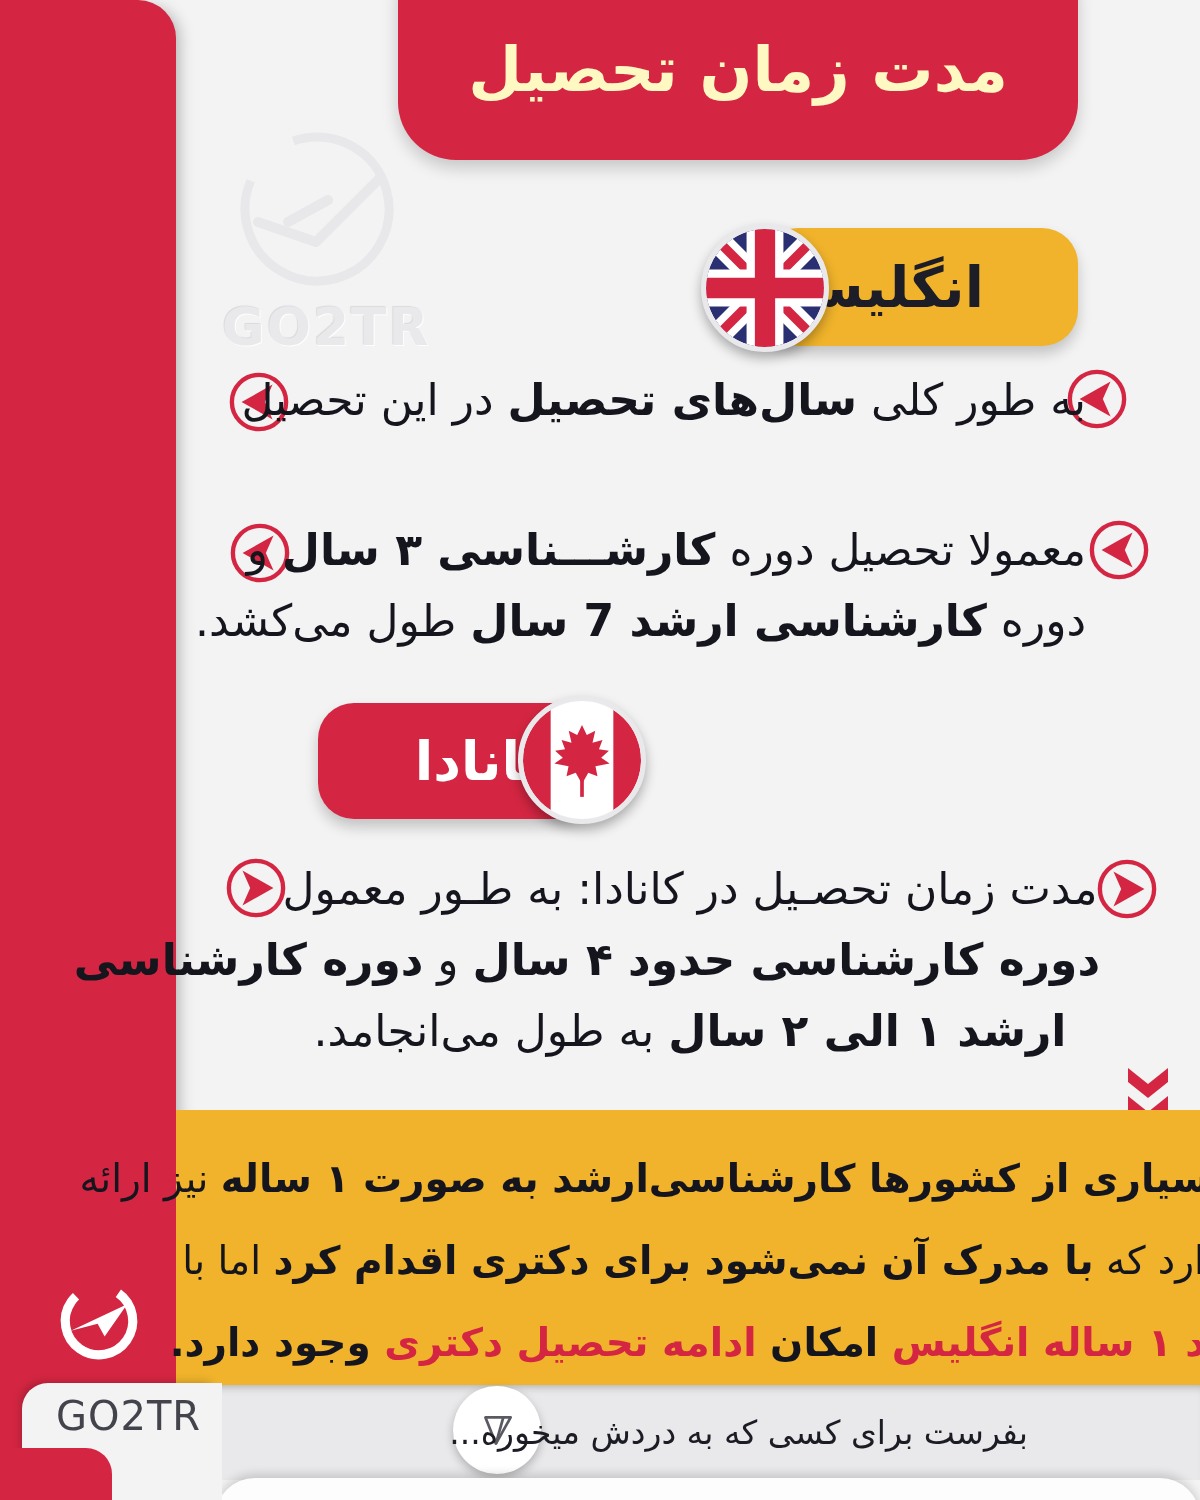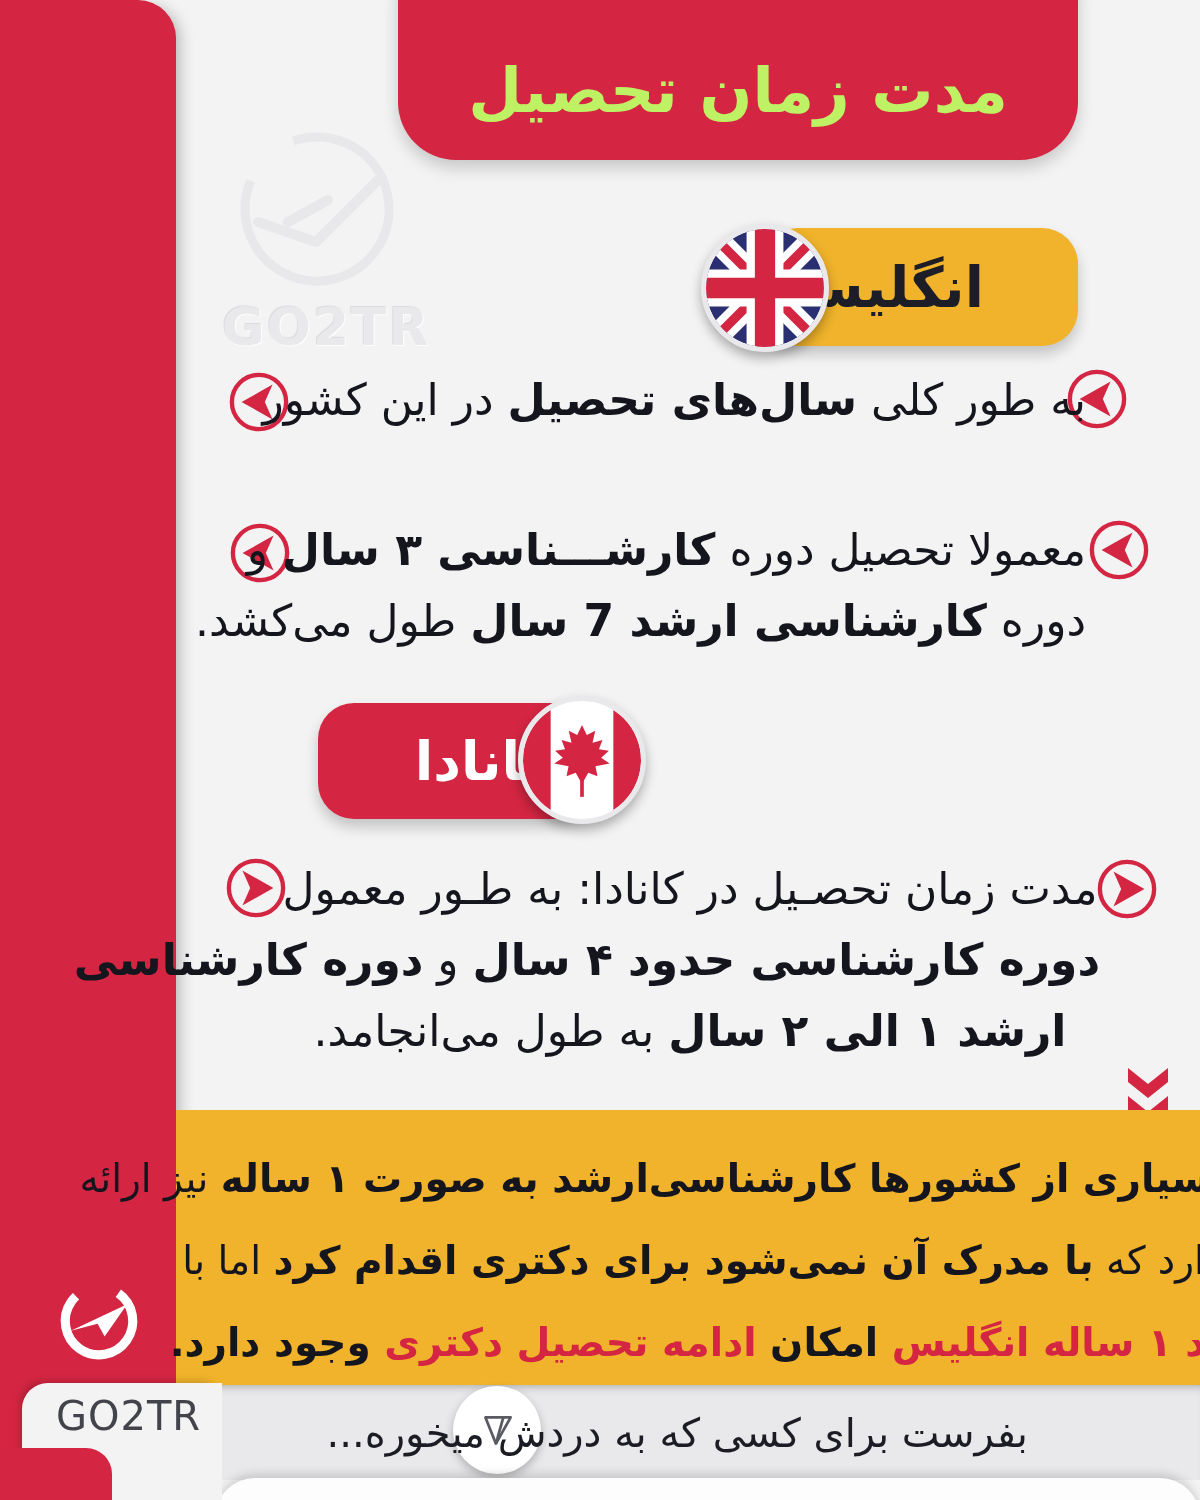--- a/index.html
+++ b/index.html
@@ -30,21 +30,21 @@
     background:var(--red);border-top-right-radius:38px;
     box-shadow:10px 0 16px -8px rgba(0,0,0,.3);
   }
   
   .title-box{
     position:absolute;left:398px;top:-62px;width:680px;height:222px;
     background:var(--red);border-radius:58px;
     display:flex;align-items:flex-end;justify-content:center;
     box-shadow:0 8px 16px rgba(0,0,0,.18);
   }
-  .title-box .t{color:#bef264;font-size:62px;font-weight:800;padding-bottom:33px;white-space:nowrap;}
+  .title-box .t{color:#fef9c3;font-size:62px;font-weight:800;padding-bottom:54px;white-space:nowrap;}
   
   .badge{position:absolute;border-radius:36px;display:flex;align-items:center;box-shadow:0 8px 14px rgba(0,0,0,.2);}
   .badge-england{left:762px;top:228px;width:316px;height:118px;background:var(--yellow);justify-content:center;padding-right:70px;}
   .badge-england .t{color:#1d1d27;font-size:56px;font-weight:800;white-space:nowrap;}
   .badge-canada{left:318px;top:703px;width:272px;height:116px;background:var(--red);justify-content:center;padding-left:60px;}
   .badge-canada .t{color:#fff;font-size:54px;font-weight:800;white-space:nowrap;}
   .flag{
     position:absolute;width:128px;height:128px;border-radius:50%;
     border:5px solid #e9e9ec;background:#fff;overflow:hidden;
     box-shadow:0 6px 12px rgba(0,0,0,.3), inset 0 0 6px rgba(0,0,0,.2);
@@ -80,21 +80,21 @@
     box-shadow:inset 0 8px 10px -7px rgba(0,0,0,.3);
   }
   .share-tail{position:absolute;left:545px;top:1455px;width:30px;height:30px;background:var(--bar);transform:rotate(45deg);}
   .share-button{
     position:absolute;left:453px;top:1386px;width:88px;height:88px;border-radius:50%;
     background:#fff;display:flex;align-items:center;justify-content:center;
     box-shadow:0 4px 10px rgba(0,0,0,.25);border:none;cursor:pointer;
   }
   .share-text{
     position:absolute;right:172px;top:1385px;height:95px;display:flex;align-items:center;
-    color:#1c1c24;font-size:40px;white-space:nowrap;
+    color:#1c1c24;font-size:33px;white-space:nowrap;
   }
   .bottom-sheet{
     position:absolute;left:215px;top:1478px;width:985px;height:40px;background:#fdfdfd;
     border-top-left-radius:46px;border-top-right-radius:46px;
     box-shadow:0 -4px 10px rgba(0,0,0,.15);
   }
   
   .brand-logo{position:absolute;left:54px;top:1276px;width:90px;height:90px;}
   .brand-logo svg{display:block;width:100%;height:100%;}
   .brand-tab{
@@ -158,21 +158,21 @@
       </svg>
   </div>
   <div class="bullet-icon" style="left:228px;top:371px;">
     <svg viewBox="0 0 64 64">
         <circle cx="32" cy="32" r="28" fill="none" stroke="#d42642" stroke-width="4.5"></circle>
         <path d="M14 32 L46 14 L38 32 L46 50 Z" fill="#d42642"></path>
       </svg>
   </div>
   <div class="body-text text-england-1">
     <div class="ln">
-      <span>به طور کلی </span><span class="b">سال‌های تحصیل</span><span> در این کشور</span>
+      <span>به طور کلی </span><span class="b">سال‌های تحصیل</span><span> در این تحصیل</span>
     </div>
   </div>
 
   <div class="bullet-icon" style="left:1088px;top:519px;">
     <svg viewBox="0 0 64 64">
         <circle cx="32" cy="32" r="28" fill="none" stroke="#d42642" stroke-width="4.5"></circle>
         <path d="M14 32 L46 14 L38 32 L46 50 Z" fill="#d42642"></path>
       </svg>
   </div>
   <div class="bullet-icon" style="left:229px;top:522px;">

